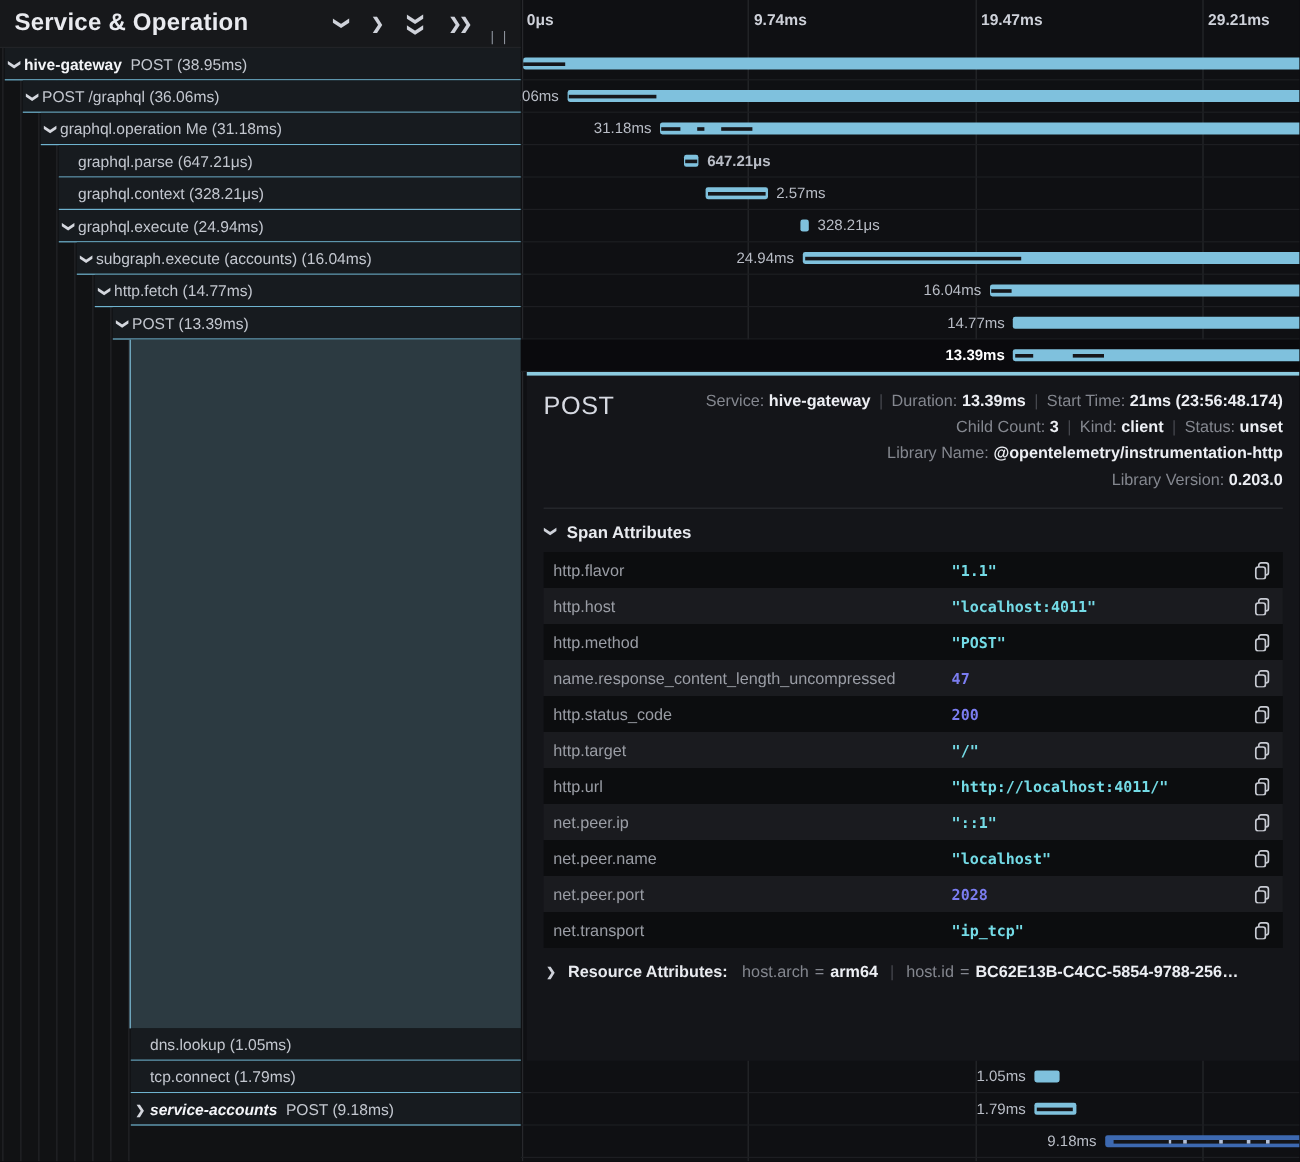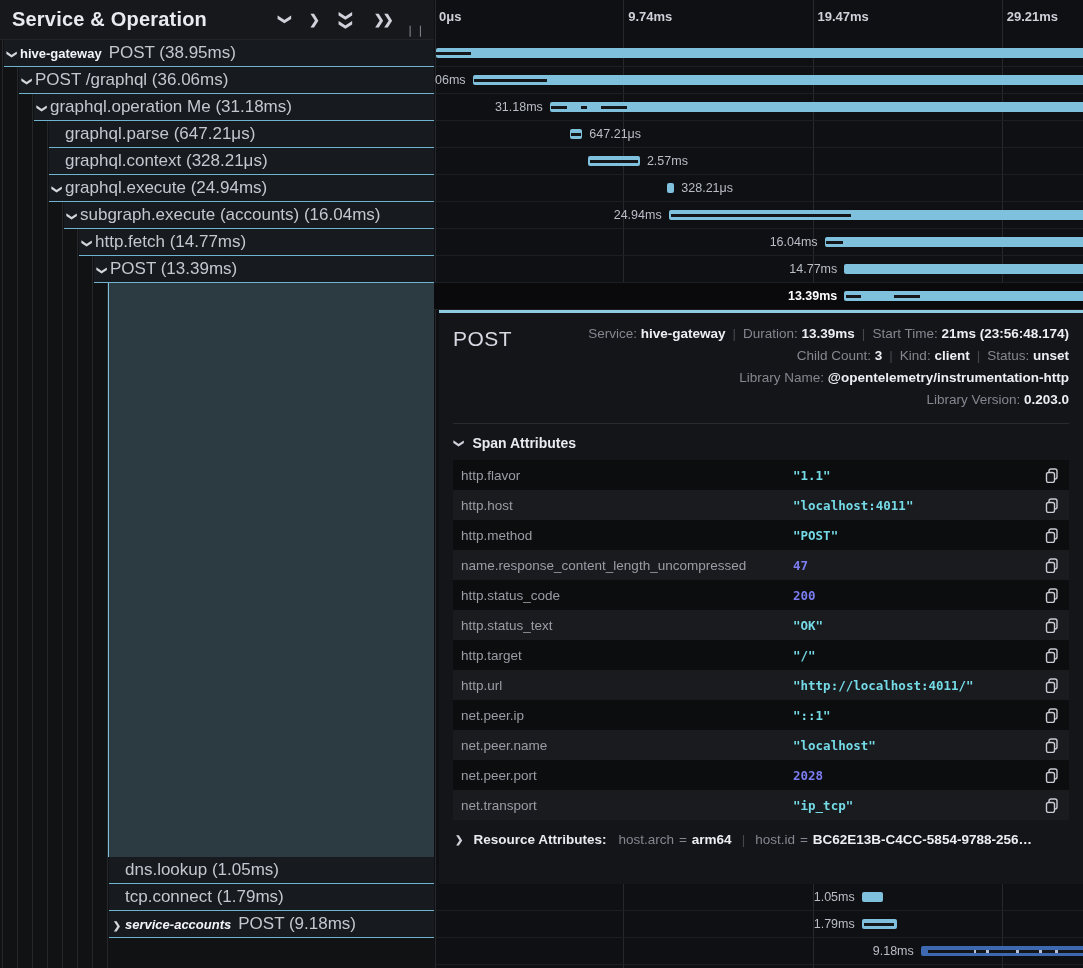--- a/index.html
+++ b/index.html
@@ -24,21 +24,21 @@
 
   .lp-rows { position:relative; z-index:1; }
   .trow { display:flex; height:27px; cursor:pointer; }
   .trow .sp { flex:0 0 auto; width:calc(4px + var(--d)*15px); }
   .trow .content { flex:1; display:flex; align-items:center; background:#171b1f;
       border-bottom:1px solid #6fb3cf; min-width:0; }
   .trow .cslot { flex:0 0 16px; text-align:center; }
   .trow .cslot .chev { font-size:10px; color:#d4d7de; }
   .svc { font-weight:bold; color:#f3f4f7; font-size:13px; margin-right:7px; white-space:nowrap; }
   .svc.italic { font-style:italic; }
-  .op { color:#c3c7cf; font-size:17px; white-space:nowrap; overflow:hidden; }
+  .op { color:#c3c7cf; font-size:13px; white-space:nowrap; overflow:hidden; }
 
   .detail-gap { height:574px; display:flex; }
   .detail-gap .gsp { flex:0 0 108px; }
   .detail-gap .gblock { flex:1; background:#2c3a41; border-left:1px solid #7fc0db; }
 
   
   .right-pane { position:absolute; left:434px; top:0; width:757px; height:968px; }
   .gridline { position:absolute; top:0; bottom:0; width:1px; background:#27282c; z-index:0; }
   .ruler { position:relative; height:40px; z-index:1; }
   .tick { position:absolute; top:9px; font-size:13px; font-weight:600; color:#ced1d9; white-space:nowrap; }
@@ -242,21 +242,21 @@
           <i class="notch" style="left: 5.2%; width: 0.9%;"></i>
           <i class="notch" style="left: 8.5%; width: 4.3%;"></i>
           <i class="notch" style="left: 99.2%; width: 0.8%;"></i>
         </div>
         <span class="bar-label left" style="right: 84.7%;">31.18ms</span>
       </div>
     <div class="time-row">
         <div class="bar" style="left: 17.9%; width: 1.7%;">
           <i class="notch" style="left: 12%; width: 76%;"></i>
         </div>
-        <span class="bar-label right" style="left: 19.6%;">647.21μs</span>
+        <span class="bar-label right" style="left: 19.6%; font-weight: bold;">647.21μs</span>
       </div>
     <div class="time-row">
         <div class="bar" style="left: 20.3%; width: 6.9%;">
           <i class="notch" style="left: 4%; width: 92%;"></i>
         </div>
         <span class="bar-label right" style="left: 27.2%;">2.57ms</span>
       </div>
     <div class="time-row">
         <div class="bar" style="left: 30.8%; width: 0.95%;"></div>
         <span class="bar-label right" style="left: 31.75%;">328.21μs</span>
@@ -377,30 +377,20 @@
             <span class="copy-btn">
               <svg width="14" height="15" viewBox="0 0 14 15">
                 <rect x="4" y="1" width="8" height="10" rx="2" fill="none" stroke="#c9ccd4" stroke-width="1.4"></rect>
                 <rect x="1.5" y="4.5" width="8" height="10" rx="2" fill="#141519" stroke="#c9ccd4" stroke-width="1.4"></rect>
               </svg>
             </span>
           </div>
         <div class="attr-row">
             <span class="attr-key">http.status_code</span>
             <span class="attr-val v-num">200</span>
-            <span class="copy-btn">
-              <svg width="14" height="15" viewBox="0 0 14 15">
-                <rect x="4" y="1" width="8" height="10" rx="2" fill="none" stroke="#c9ccd4" stroke-width="1.4"></rect>
-                <rect x="1.5" y="4.5" width="8" height="10" rx="2" fill="#141519" stroke="#c9ccd4" stroke-width="1.4"></rect>
-              </svg>
-            </span>
-          </div>
-        <div class="attr-row">
-            <span class="attr-key">http.status_text</span>
-            <span class="attr-val v-str">"OK"</span>
             <span class="copy-btn">
               <svg width="14" height="15" viewBox="0 0 14 15">
                 <rect x="4" y="1" width="8" height="10" rx="2" fill="none" stroke="#c9ccd4" stroke-width="1.4"></rect>
                 <rect x="1.5" y="4.5" width="8" height="10" rx="2" fill="#141519" stroke="#c9ccd4" stroke-width="1.4"></rect>
               </svg>
             </span>
           </div>
         <div class="attr-row">
             <span class="attr-key">http.target</span>
             <span class="attr-val v-str">"/"</span>

